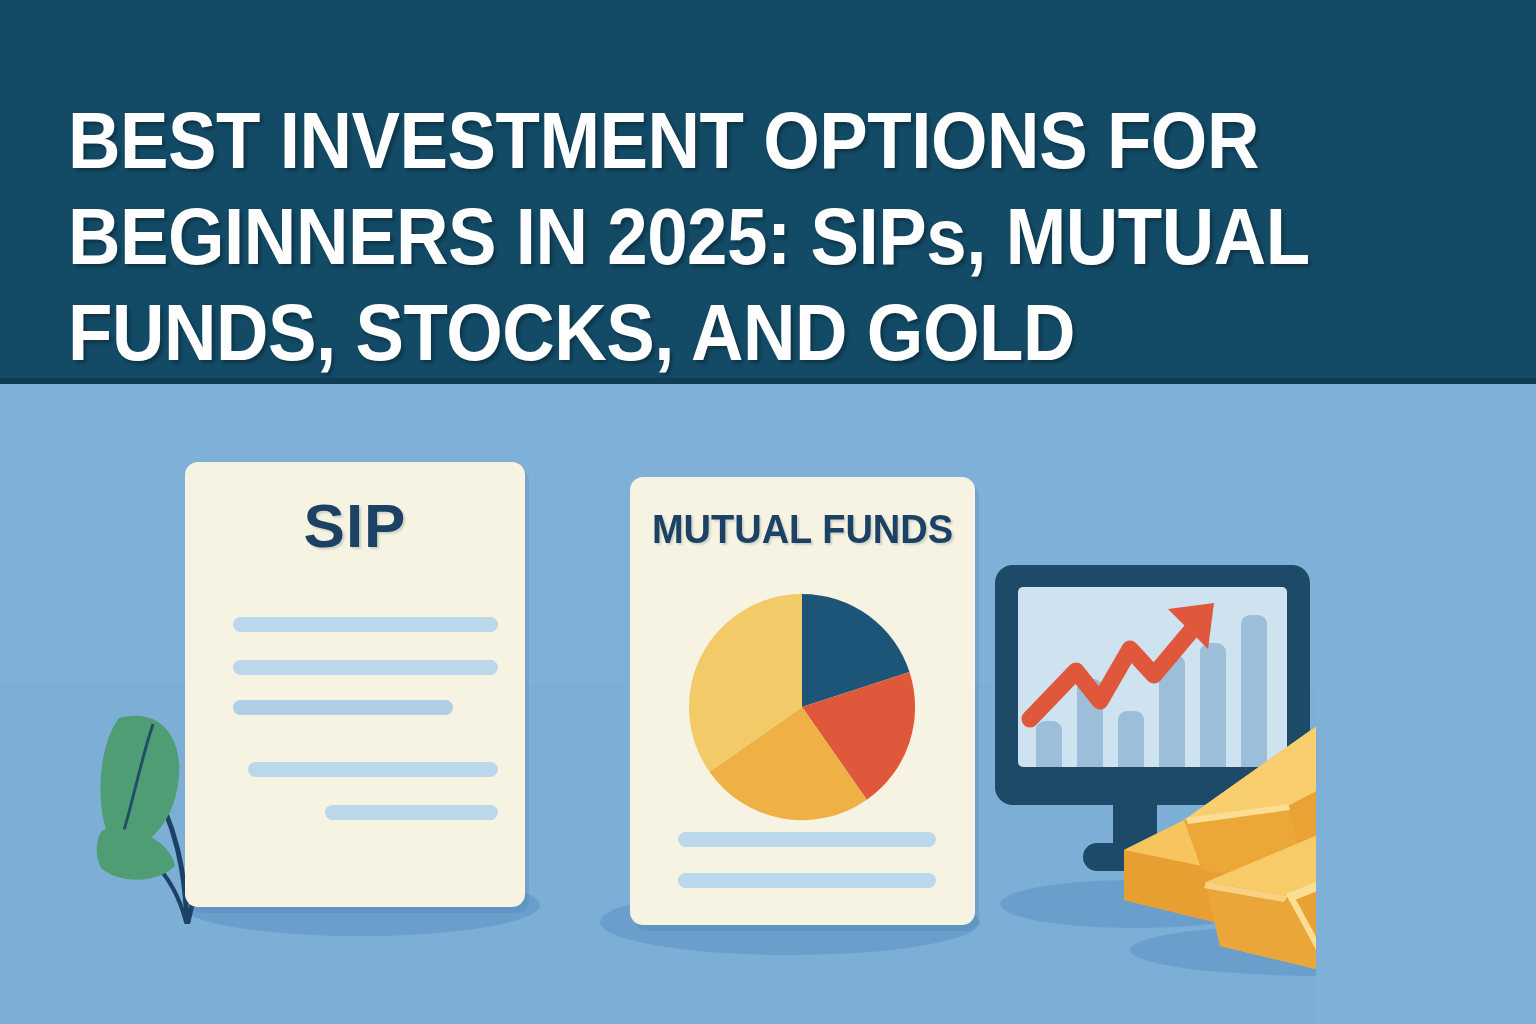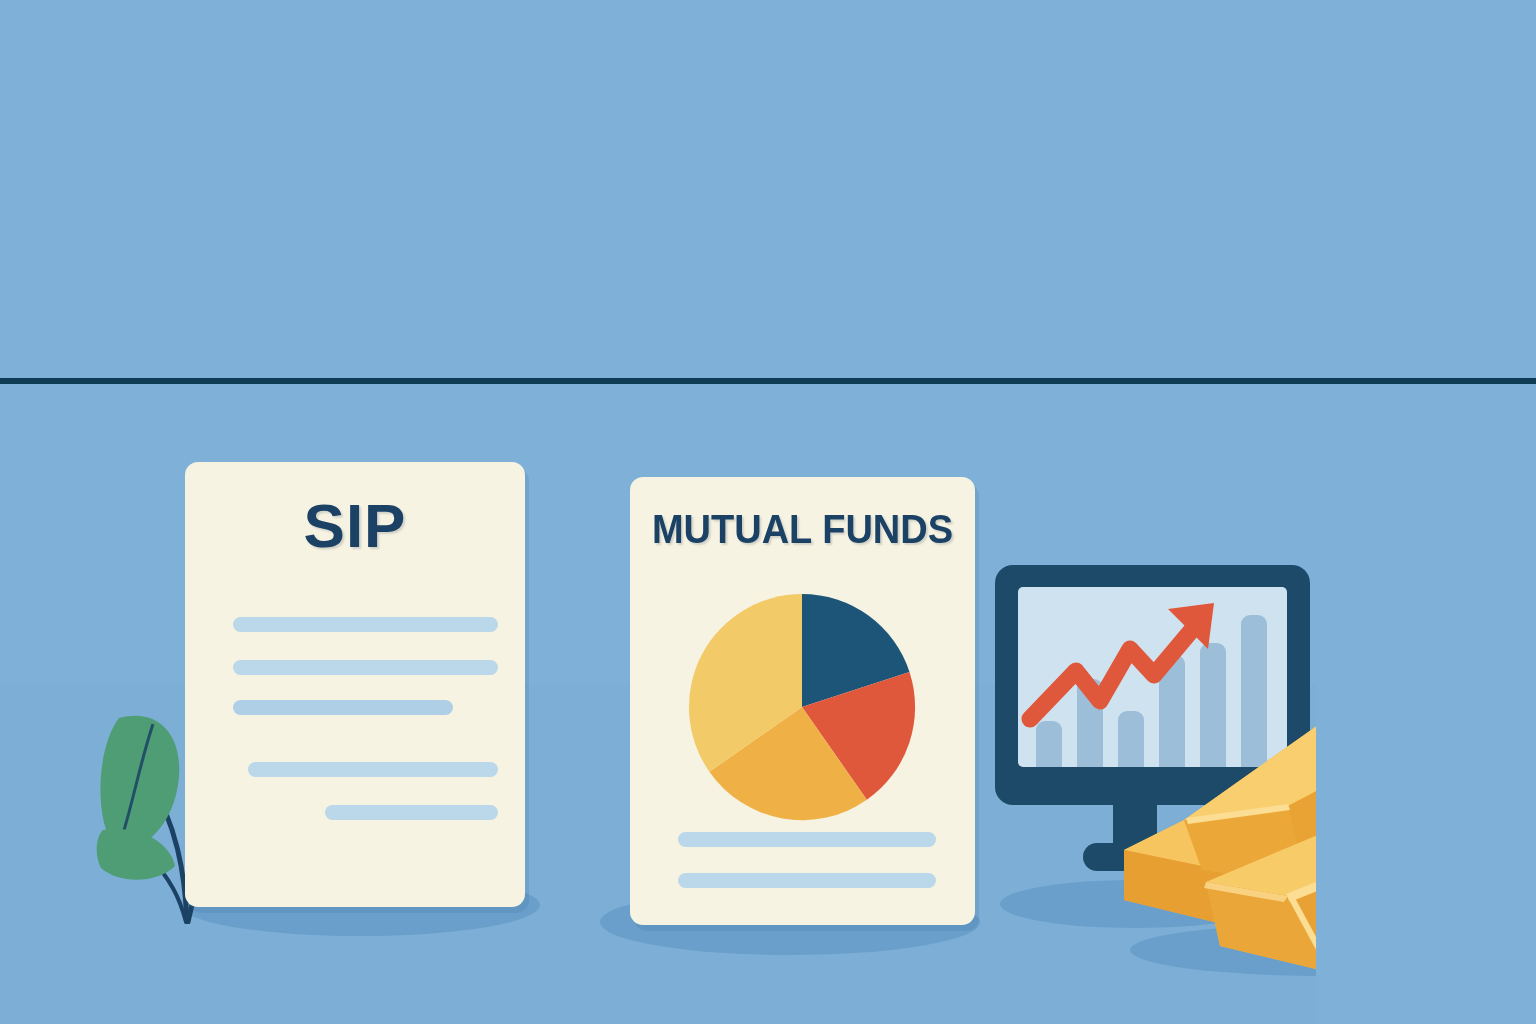--- a/index.html
+++ b/index.html
@@ -109,20 +109,23 @@
   #gold{position:absolute;left:1110px;top:300px;width:426px;height:300px;}
 
   
   #plant{position:absolute;left:95px;top:310px;width:230px;height:230px;}
 </style>
 </head>
 <body>
 
 <div id="stage">
 
+  <div id="banner">
+    <h1 id="banner-title">BEST INVESTMENT OPTIONS FOR BEGINNERS IN 2025: SIPs, MUTUAL FUNDS, STOCKS, AND GOLD</h1>
+  </div>
   <div id="banner-rule"></div>
 
   <div id="scene">
     <div id="floor"></div>
 
     <div class="shadow-ellipse" style="left:180px;top:490px;width:360px;height:62px;"></div>
     <div class="shadow-ellipse" style="left:600px;top:505px;width:380px;height:66px;"></div>
     <div class="shadow-ellipse" style="left:1000px;top:496px;width:270px;height:48px;"></div>
     <div class="shadow-ellipse" style="left:1130px;top:540px;width:390px;height:52px;"></div>
 

